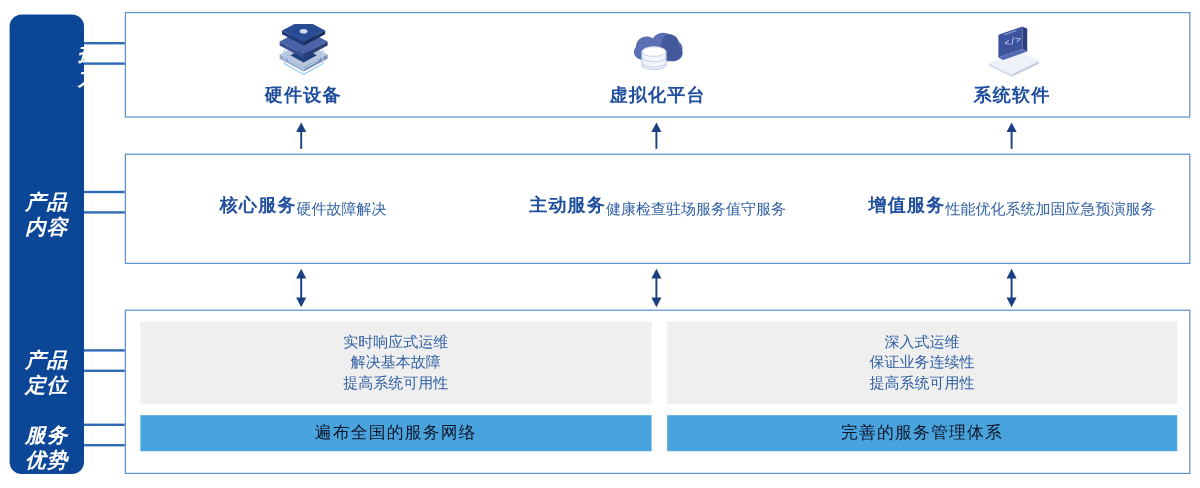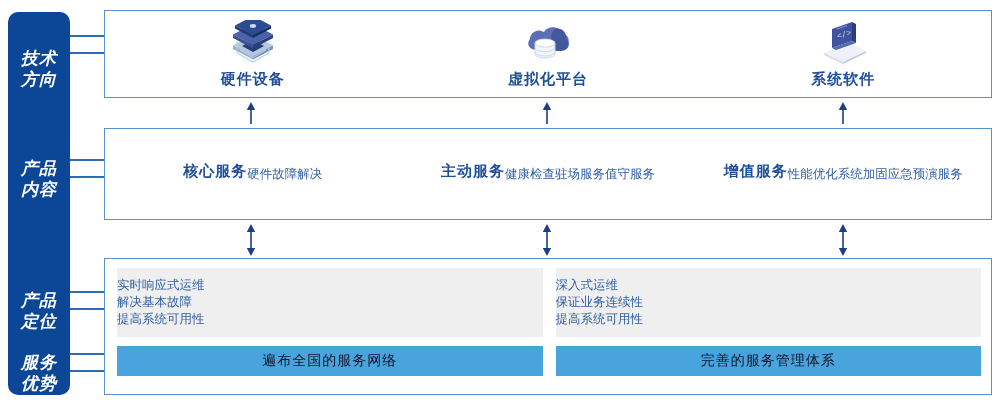--- a/index.html
+++ b/index.html
@@ -24,21 +24,21 @@
     left: 0; width: 62px;
     color: #ffffff;
     font-style: italic;
     font-weight: bold;
     font-size: 17px;
     line-height: 21px;
     text-align: center;
     letter-spacing: 1px;
     white-space: pre-line;
   }
-  .rail-label.l0 { top: 36px; }
+  .rail-label.l0 { top: 22px; margin-left: 44px; }
   .rail-label.l1 { top: 146px; }
   .rail-label.l2 { top: 278px; }
   .rail-label.l3 { top: 340px; }
 
   
   .conn {
     position: absolute;
     left: 70px;
     width: 36px;
     height: 2px;
@@ -111,21 +111,21 @@
     width: 864px; height: 119px;
     display: flex;
     gap: 13px;
   }
   .bottom-col { flex: 1; display: flex; flex-direction: column; gap: 9px; }
   .position-box {
     background: #efefef;
     height: 69px;
     display: flex;
     flex-direction: column;
-    align-items: flex-start;
+    align-items: center;
     justify-content: center;
     text-align: center;
   }
   .position-item {
     color: #2e5fa3;
     font-size: 12.5px;
     line-height: 17px;
   }
   .advantage-box {
     background: #49a3dc;

